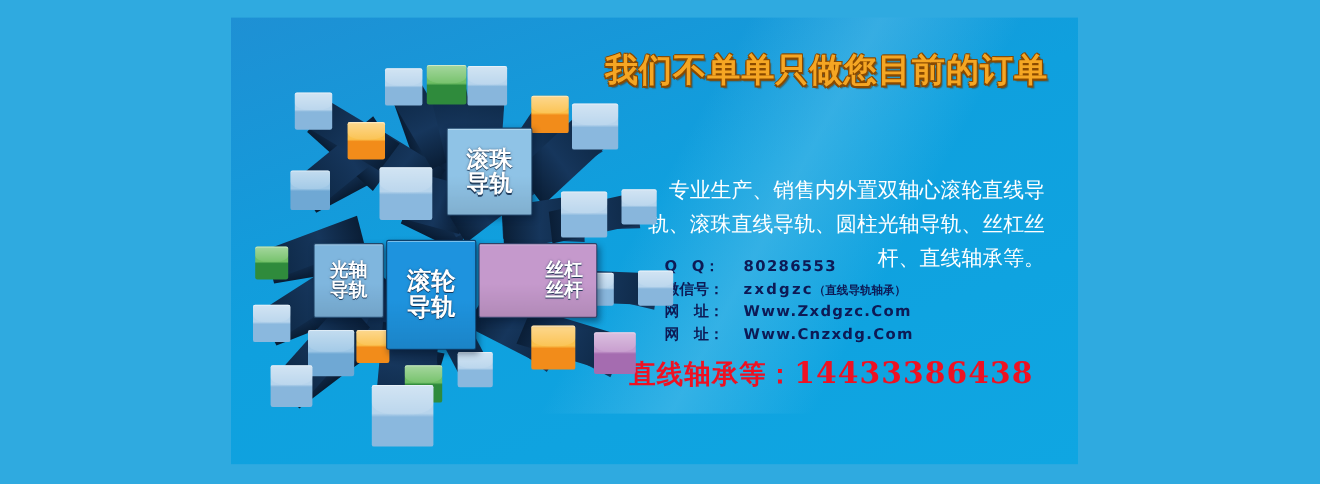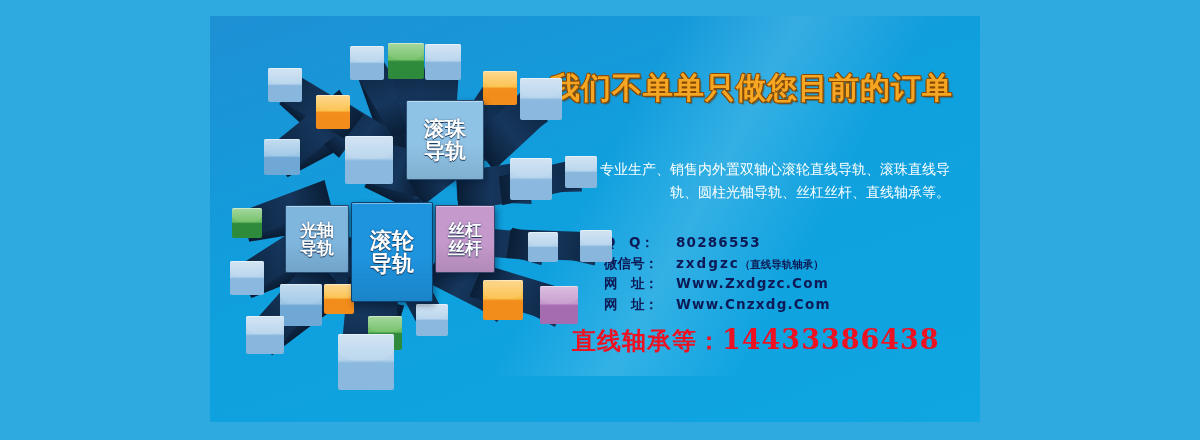--- a/index.html
+++ b/index.html
@@ -19,21 +19,21 @@
     overflow:hidden;
   }
   
   #plate .wedge{
     position:absolute;left:180px;top:-60px;width:700px;height:420px;
     background:linear-gradient(118deg,rgba(255,255,255,0) 35%,rgba(120,205,240,.35) 48%,rgba(255,255,255,0) 62%);
     pointer-events:none;
   }
   
   #art{
-    position:absolute;left:0;top:0;width:420px;height:402px;
+    position:absolute;left:0;top:16px;width:420px;height:402px;
   }
   .cube{position:absolute;}
   .cube .face{
     position:absolute;left:0;top:0;width:100%;height:100%;
     border-radius:2px;
     background:linear-gradient(180deg,var(--c1) 0%,var(--c1) 46%,var(--c2) 52%,var(--c2) 100%);
     box-shadow:inset 0 1px 0 rgba(255,255,255,.45);
     z-index:3;
   }
   .cube .gloss{
@@ -66,25 +66,25 @@
   
   #copy{position:absolute;left:340px;top:0;width:420px;height:406px;}
   .headline{
     position:absolute;left:0;width:420px;
     color:#F5A623;font-weight:bold;font-size:30px;letter-spacing:1px;
     white-space:nowrap;
     font-family:"DejaVu Sans","Liberation Sans",sans-serif;
     text-shadow:1px 1px 0 #8a4a00, -1px 0 0 #8a4a00, 0 -1px 0 #8a4a00,
                 1px -1px 0 #8a4a00, -1px 1px 0 #8a4a00, 2px 2px 1px rgba(90,45,0,.5);
   }
-  #hl1{top:52px;}
+  #hl1{top:28px;}
   #hl2{top:82px;}
   .desc{
     position:absolute;left:28px;width:372px;top:142px;
-    color:#ffffff;font-size:14px;line-height:1.62;text-align:right;
+    color:#ffffff;font-size:19px;line-height:1.62;text-align:right;
     font-family:"DejaVu Sans","Liberation Sans",sans-serif;
   }
   .contact{
     position:absolute;left:54px;top:216px;width:340px;
     color:#0d1a55;font-size:13.5px;line-height:1.52;font-weight:bold;
     font-family:"DejaVu Sans","Liberation Sans",sans-serif;
   }
   .contact .row{display:flex;align-items:baseline;white-space:nowrap;}
   .contact .k{width:72px;flex:none;letter-spacing:0px;}
   .contact .v{letter-spacing:1.2px;}
@@ -256,21 +256,21 @@
 导轨</span>
         </div>
         <div class="lbl" style="left: 75px; top: 189px; width: 62px; height: 66px; font-size: 17px; background: linear-gradient(rgb(127, 182, 222) 0%, rgb(127, 182, 222) 55%, rgba(0, 0, 0, 0.1) 100%), rgb(127, 182, 222);">
           <span style="white-space: pre-line;">光轴
 导轨</span>
         </div>
         <div class="lbl" style="left: 141px; top: 186px; width: 80px; height: 98px; font-size: 22px; background: linear-gradient(rgb(30, 147, 222) 0%, rgb(30, 147, 222) 55%, rgba(0, 0, 0, 0.1) 100%), rgb(30, 147, 222);">
           <span style="white-space: pre-line;">滚轮
 导轨</span>
         </div>
-        <div class="lbl" style="left: 225px; top: 189px; width: 58px; height: 66px; font-size: 17px; background: linear-gradient(rgb(197, 153, 204) 0%, rgb(197, 153, 204) 55%, rgba(0, 0, 0, 0.1) 100%), rgb(197, 153, 204);">
+        <div class="lbl" style="left: 225px; top: 189px; width: 58px; height: 66px; font-size: 17px; background: linear-gradient(rgb(197, 153, 204) 0%, rgb(197, 153, 204) 55%, rgba(0, 0, 0, 0.1) 100%), rgb(197, 153, 204); padding-left: 48px;">
           <span style="white-space: pre-line;">丝杠
 丝杆</span>
         </div>
       </div>
 
     <div id="copy">
       <div class="headline" id="hl1" style="color: rgb(245, 166, 35);">我们不单单只做您目前的订单</div>
 
       <div class="desc" style="color: rgb(255, 255, 255);">专业生产、销售内外置双轴心滚轮直线导轨、滚珠直线导轨、圆柱光轴导轨、丝杠丝杆、直线轴承等。</div>
 

